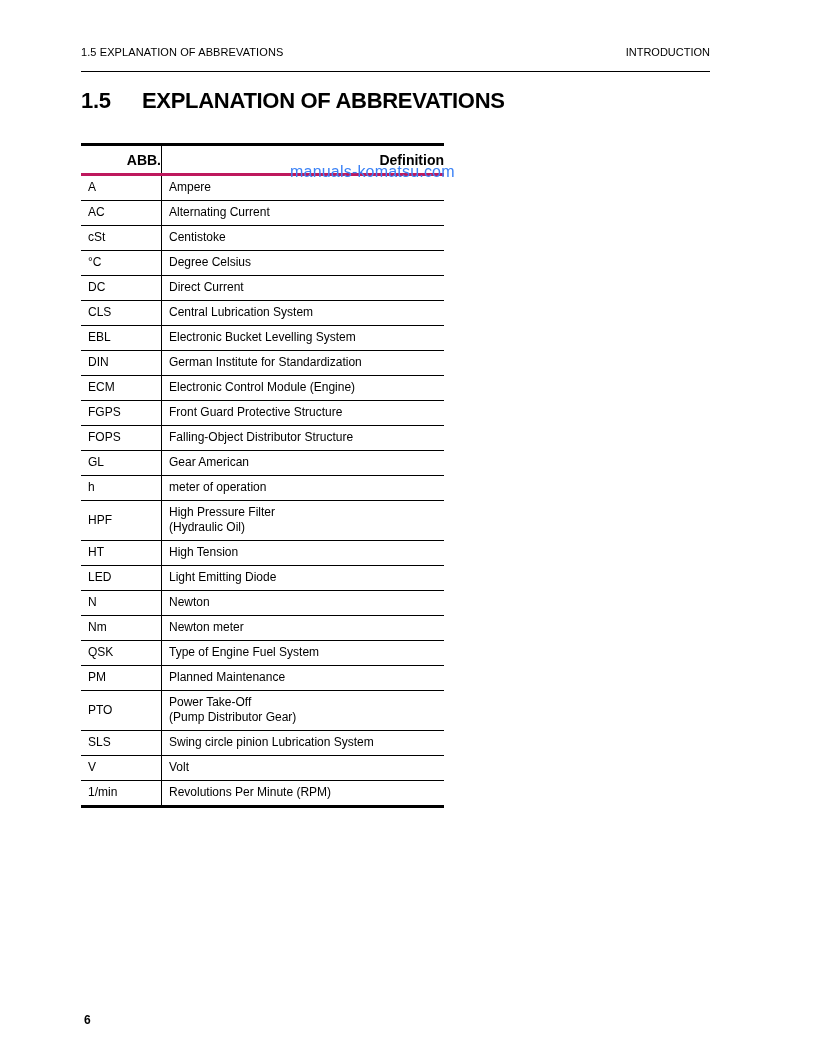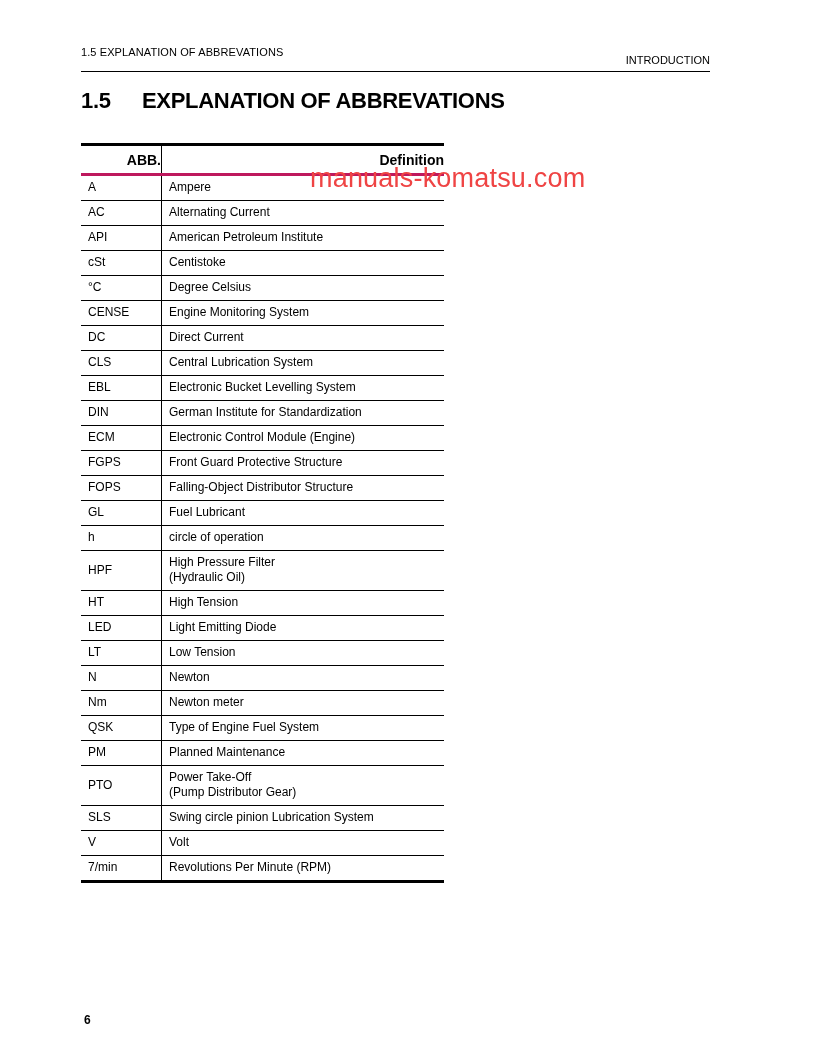--- a/index.html
+++ b/index.html
@@ -1,22 +1,22 @@
 <!DOCTYPE html>
 <html><head>
 <meta charset="utf-8">
 <style>
   html, body { margin:0; padding:0; background:#fff; }
   body { width:816px; height:1056px; position:relative; font-family:"Liberation Sans", sans-serif; color:#000; overflow:hidden; }
   .hdr-left { position:absolute; left:81px; top:46px; font-size:11px; letter-spacing:0.1px; }
-  .hdr-right { position:absolute; right:106px; top:46px; font-size:11px;margin-top:8px; }
+  .hdr-right { position:absolute; right:106px; top:46px; font-size:11px; }
   .hdr-rule { position:absolute; left:81px; top:71px; width:629px; height:1px; background:#000; }
   .title { position:absolute; left:81px; top:88px; font-size:22px; font-weight:bold; letter-spacing:-0.3px; }
   .title .num { display:inline-block; width:61px; }
-  .watermark { position:absolute; left:290px; top:163px; font-size:27px; color:#ef4444; letter-spacing:0.2px;margin-left:20px; }
+  .watermark { position:absolute; left:290px; top:163px; font-size:16px; color:#3b82f6; letter-spacing:0.2px; }
   table { position:absolute; left:81px; top:143px; width:363px; border-collapse:collapse; font-size:12px; }
   table thead tr { border-top:3px solid #000; }
   table tbody tr:last-child { border-bottom:3px solid #000; }
   th { font-weight:bold; font-size:14px; text-align:right; height:27px; padding:0; border-bottom:3px solid #be185d; }
   td { padding:4px 7px 5px 7px; border-bottom:1px solid #000; vertical-align:top; line-height:15px; }
   td.abb, th.abb { width:66px; border-right:1px solid #000; }
   tr.tall td.abb { vertical-align:middle; }
   .pagenum { position:absolute; left:84px; top:1013px; font-size:12px; font-weight:bold; }
 </style>
 </head>
@@ -44,41 +44,29 @@
           <div>Ampere</div>
         </td>
       </tr>
       <tr>
         <td class="abb">AC</td>
         <td>
           <div>Alternating Current</div>
         </td>
       </tr>
       <tr>
-        <td class="abb">API</td>
-        <td>
-          <div>American Petroleum Institute</div>
-        </td>
-      </tr>
-      <tr>
         <td class="abb">cSt</td>
         <td>
           <div>Centistoke</div>
         </td>
       </tr>
       <tr>
         <td class="abb">°C</td>
         <td>
           <div>Degree Celsius</div>
-        </td>
-      </tr>
-      <tr>
-        <td class="abb">CENSE</td>
-        <td>
-          <div>Engine Monitoring System</div>
         </td>
       </tr>
       <tr>
         <td class="abb">DC</td>
         <td>
           <div>Direct Current</div>
         </td>
       </tr>
       <tr>
         <td class="abb">CLS</td>
@@ -112,52 +100,46 @@
       </tr>
       <tr>
         <td class="abb">FOPS</td>
         <td>
           <div>Falling-Object Distributor Structure</div>
         </td>
       </tr>
       <tr>
         <td class="abb">GL</td>
         <td>
-          <div>Fuel Lubricant</div>
+          <div>Gear American</div>
         </td>
       </tr>
       <tr>
         <td class="abb">h</td>
         <td>
-          <div>circle of operation</div>
+          <div>meter of operation</div>
         </td>
       </tr>
       <tr class="tall">
         <td class="abb">HPF</td>
         <td>
           <div>High Pressure Filter</div>
           <div>(Hydraulic Oil)</div>
         </td>
       </tr>
       <tr>
         <td class="abb">HT</td>
         <td>
           <div>High Tension</div>
         </td>
       </tr>
       <tr>
         <td class="abb">LED</td>
         <td>
           <div>Light Emitting Diode</div>
-        </td>
-      </tr>
-      <tr>
-        <td class="abb">LT</td>
-        <td>
-          <div>Low Tension</div>
         </td>
       </tr>
       <tr>
         <td class="abb">N</td>
         <td>
           <div>Newton</div>
         </td>
       </tr>
       <tr>
         <td class="abb">Nm</td>
@@ -190,21 +172,21 @@
           <div>Swing circle pinion Lubrication System</div>
         </td>
       </tr>
       <tr>
         <td class="abb">V</td>
         <td>
           <div>Volt</div>
         </td>
       </tr>
       <tr>
-        <td class="abb">7/min</td>
+        <td class="abb">1/min</td>
         <td>
           <div>Revolutions Per Minute (RPM)</div>
         </td>
       </tr>
     </tbody>
 </table>
 
 <div class="watermark">manuals-komatsu.com</div>
 
 <div class="pagenum">6</div>

